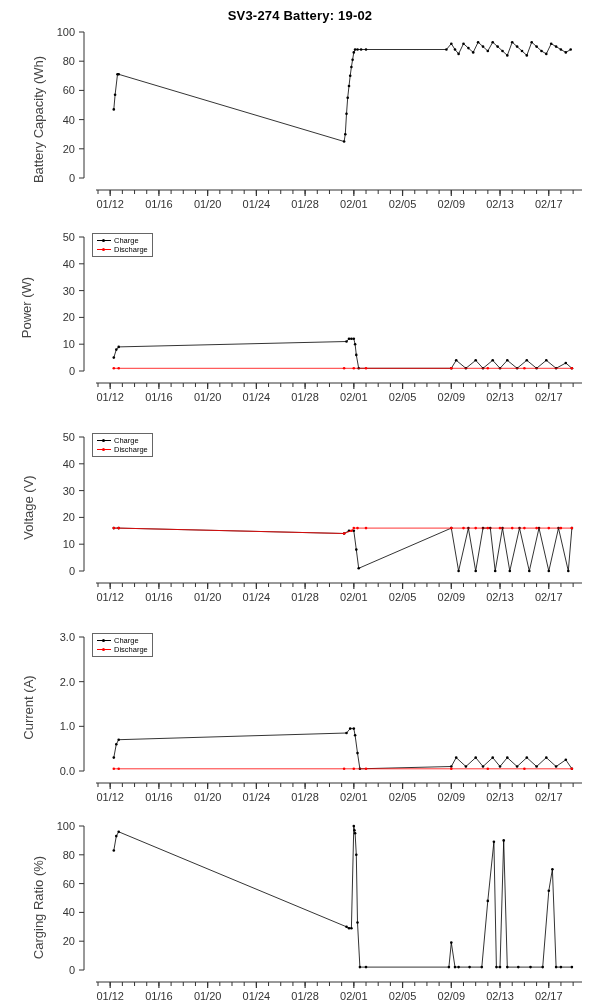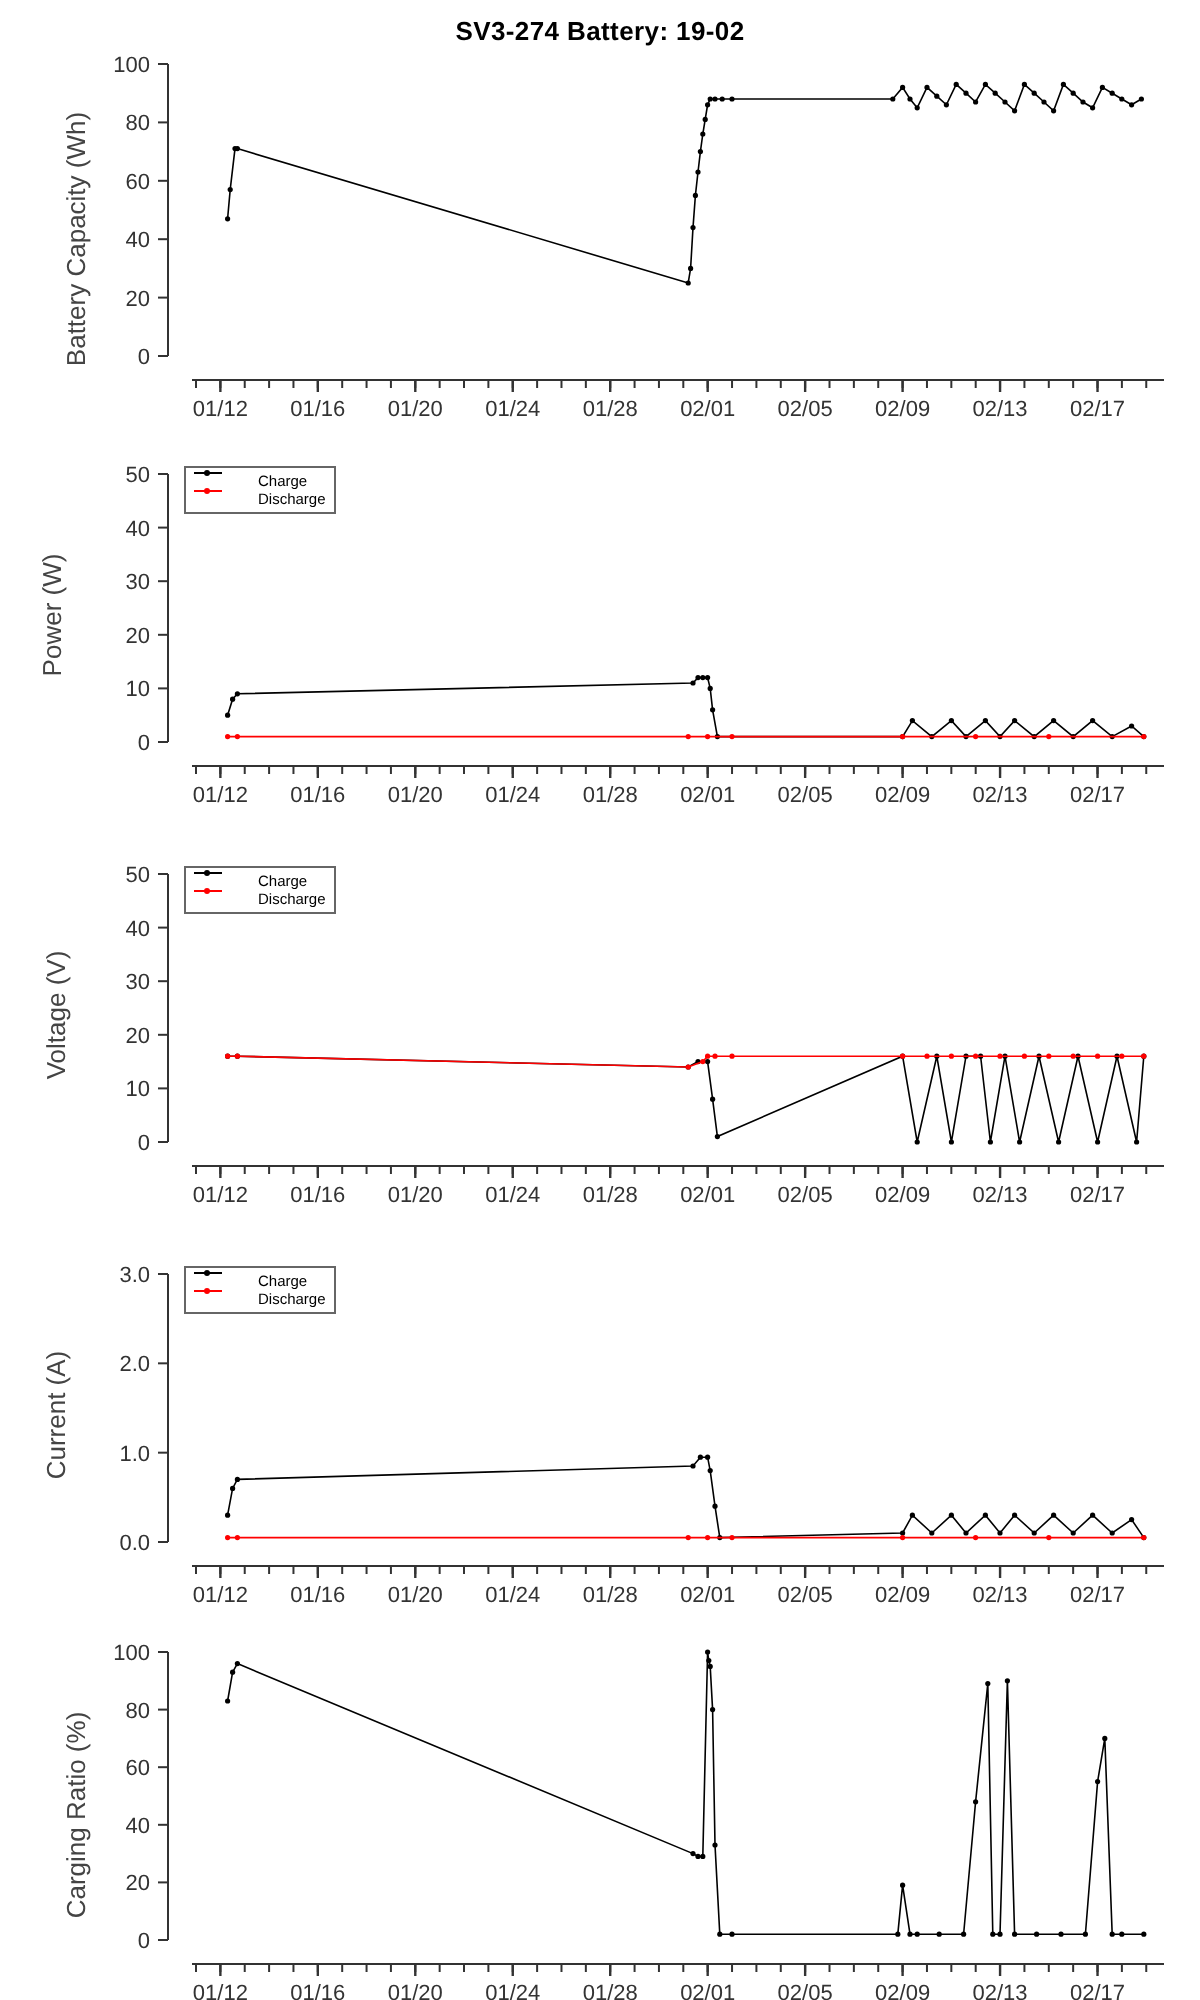--- a/index.html
+++ b/index.html
@@ -23,21 +23,21 @@
     transform-origin:50% 50%;
     white-space:nowrap;
   }
   .legend{
     position:absolute;
     border:1px solid #666;background:#fff;
     padding:2px 4px;
     font-size:7.5px;
     line-height:9px;
   }
-  .legend .row{display:flex;align-items:flex-start;gap:18px;height:9px;}
+  .legend .row{display:flex;align-items:center;gap:3px;height:9px;}
   .legend .swatch{display:inline-block;width:14px;height:1px;position:relative;}
   .legend .swatch i{
     position:absolute;left:5px;top:-1.5px;width:3px;height:3px;border-radius:50%;
   }
   .legend .lbl{color:#000;}
   svg{display:block;overflow:visible;}
 </style>
 </head>
 <body>
 

